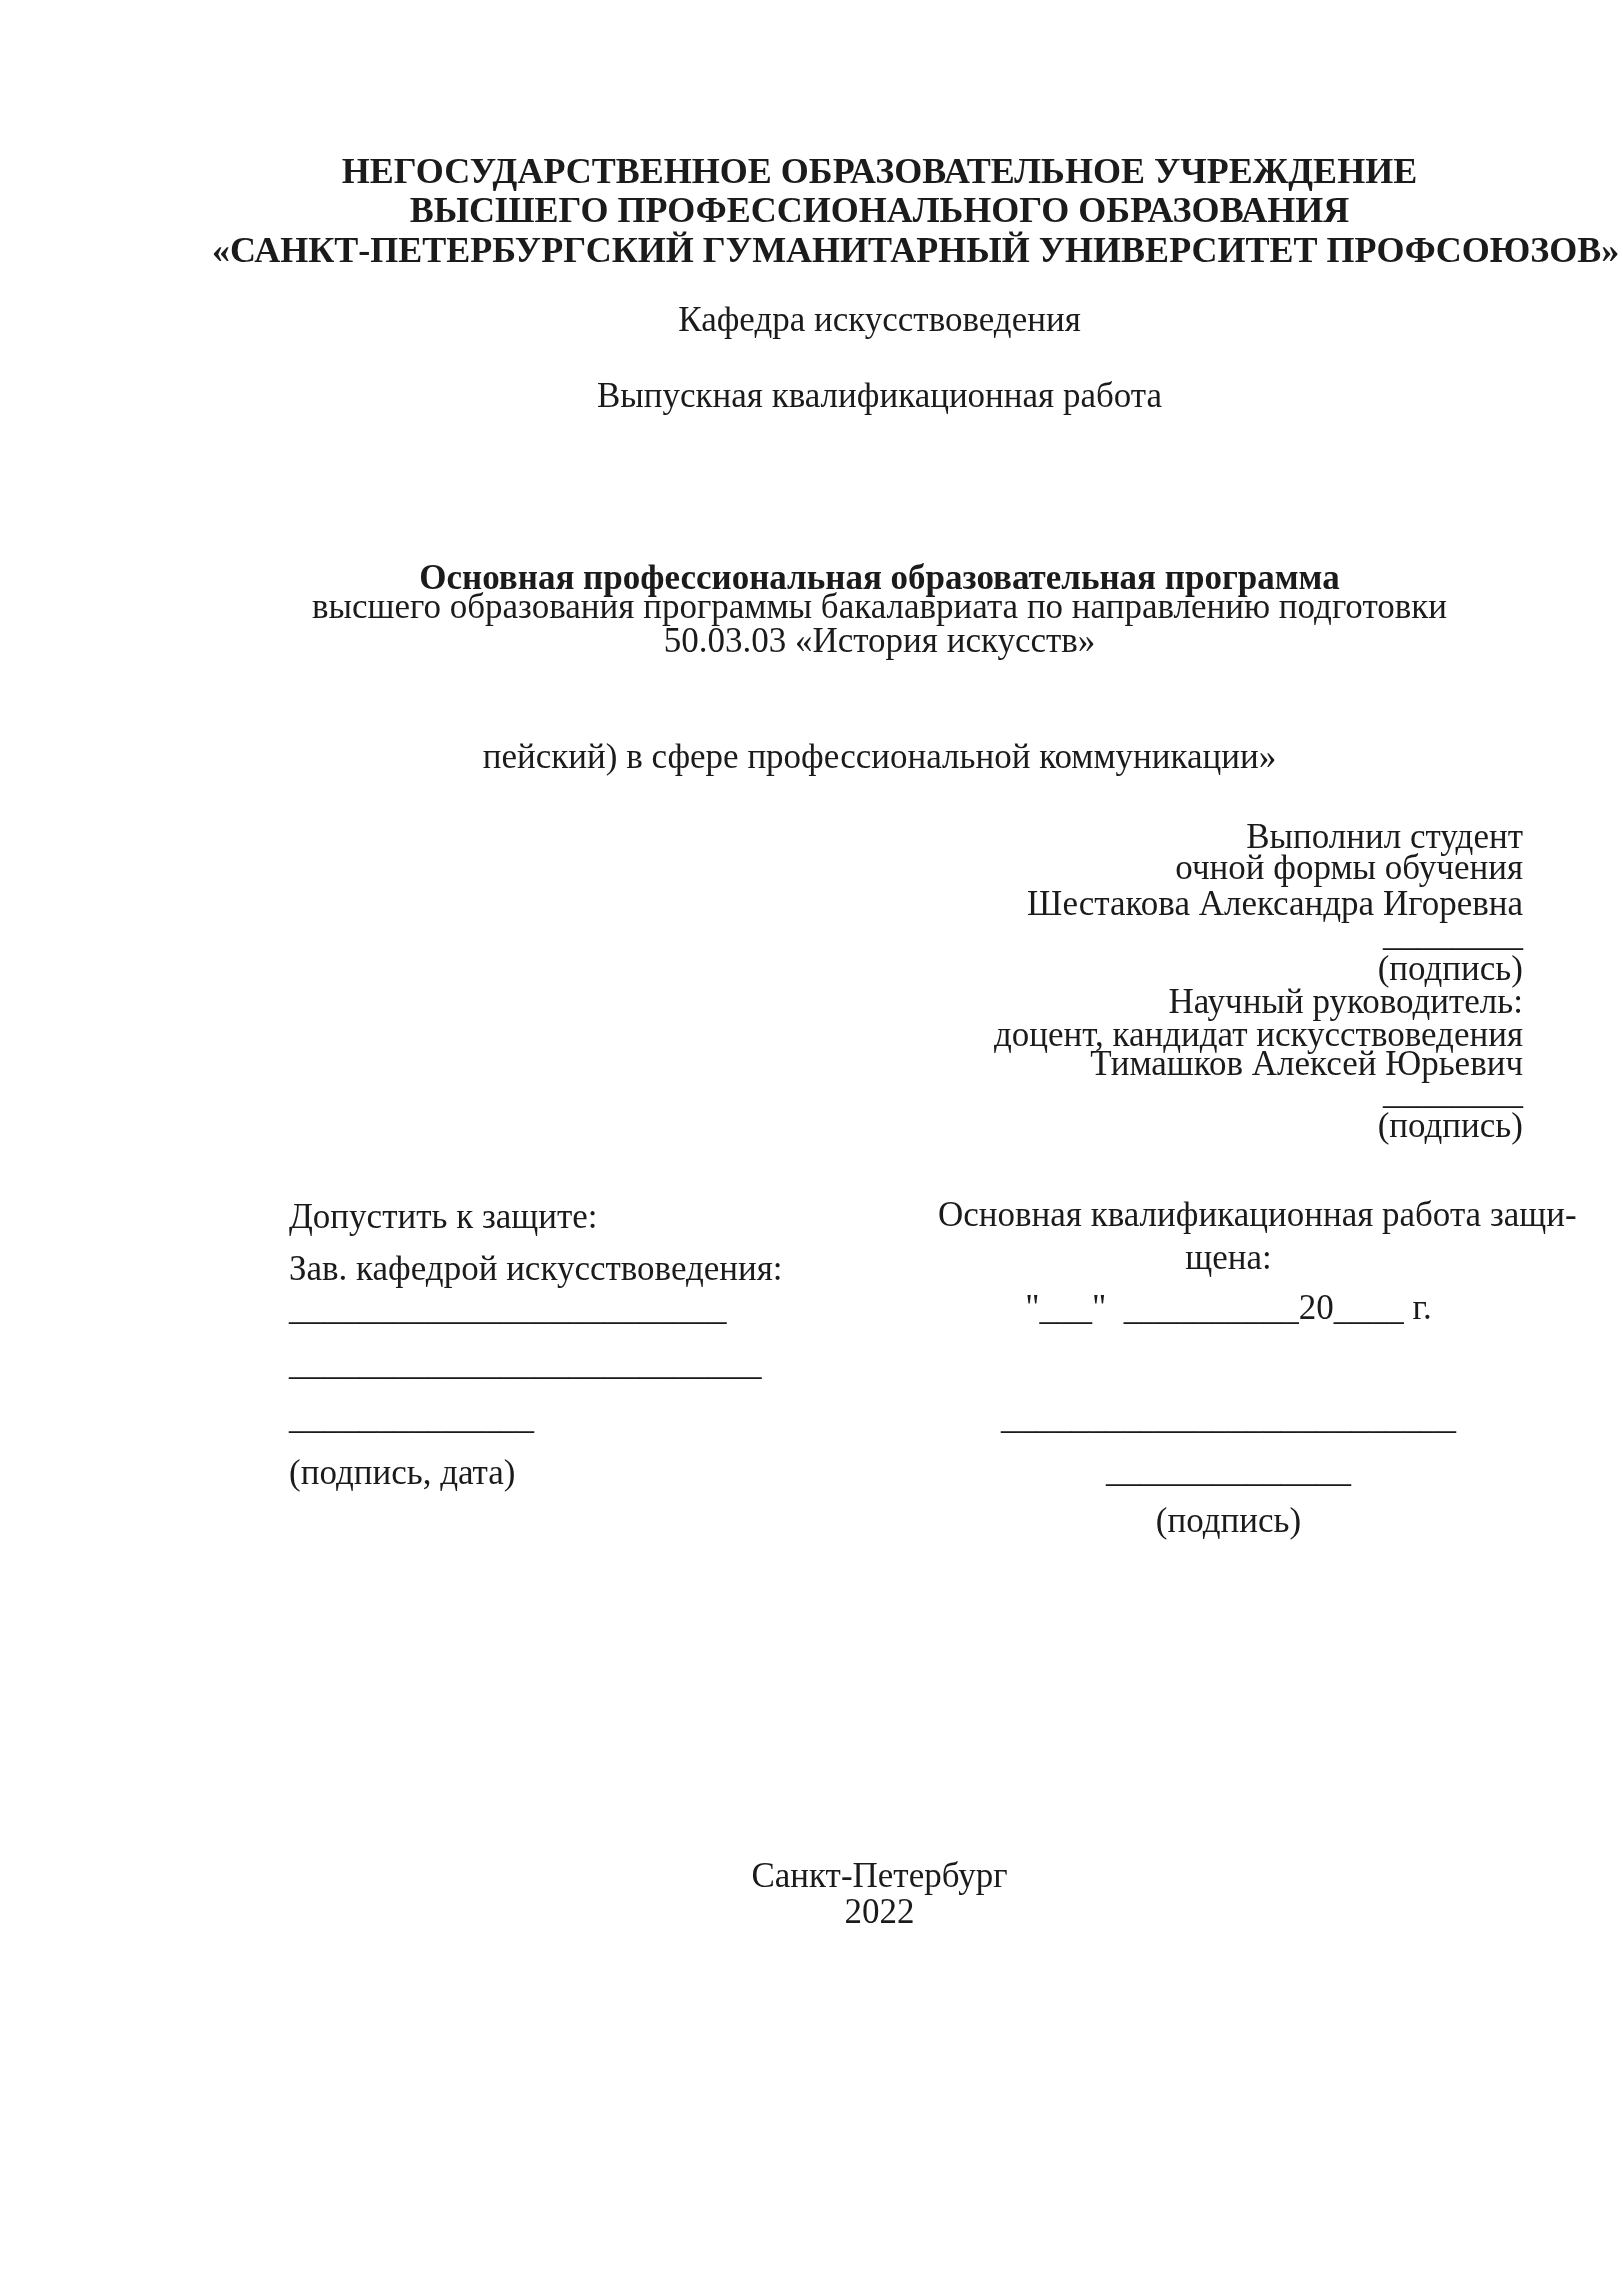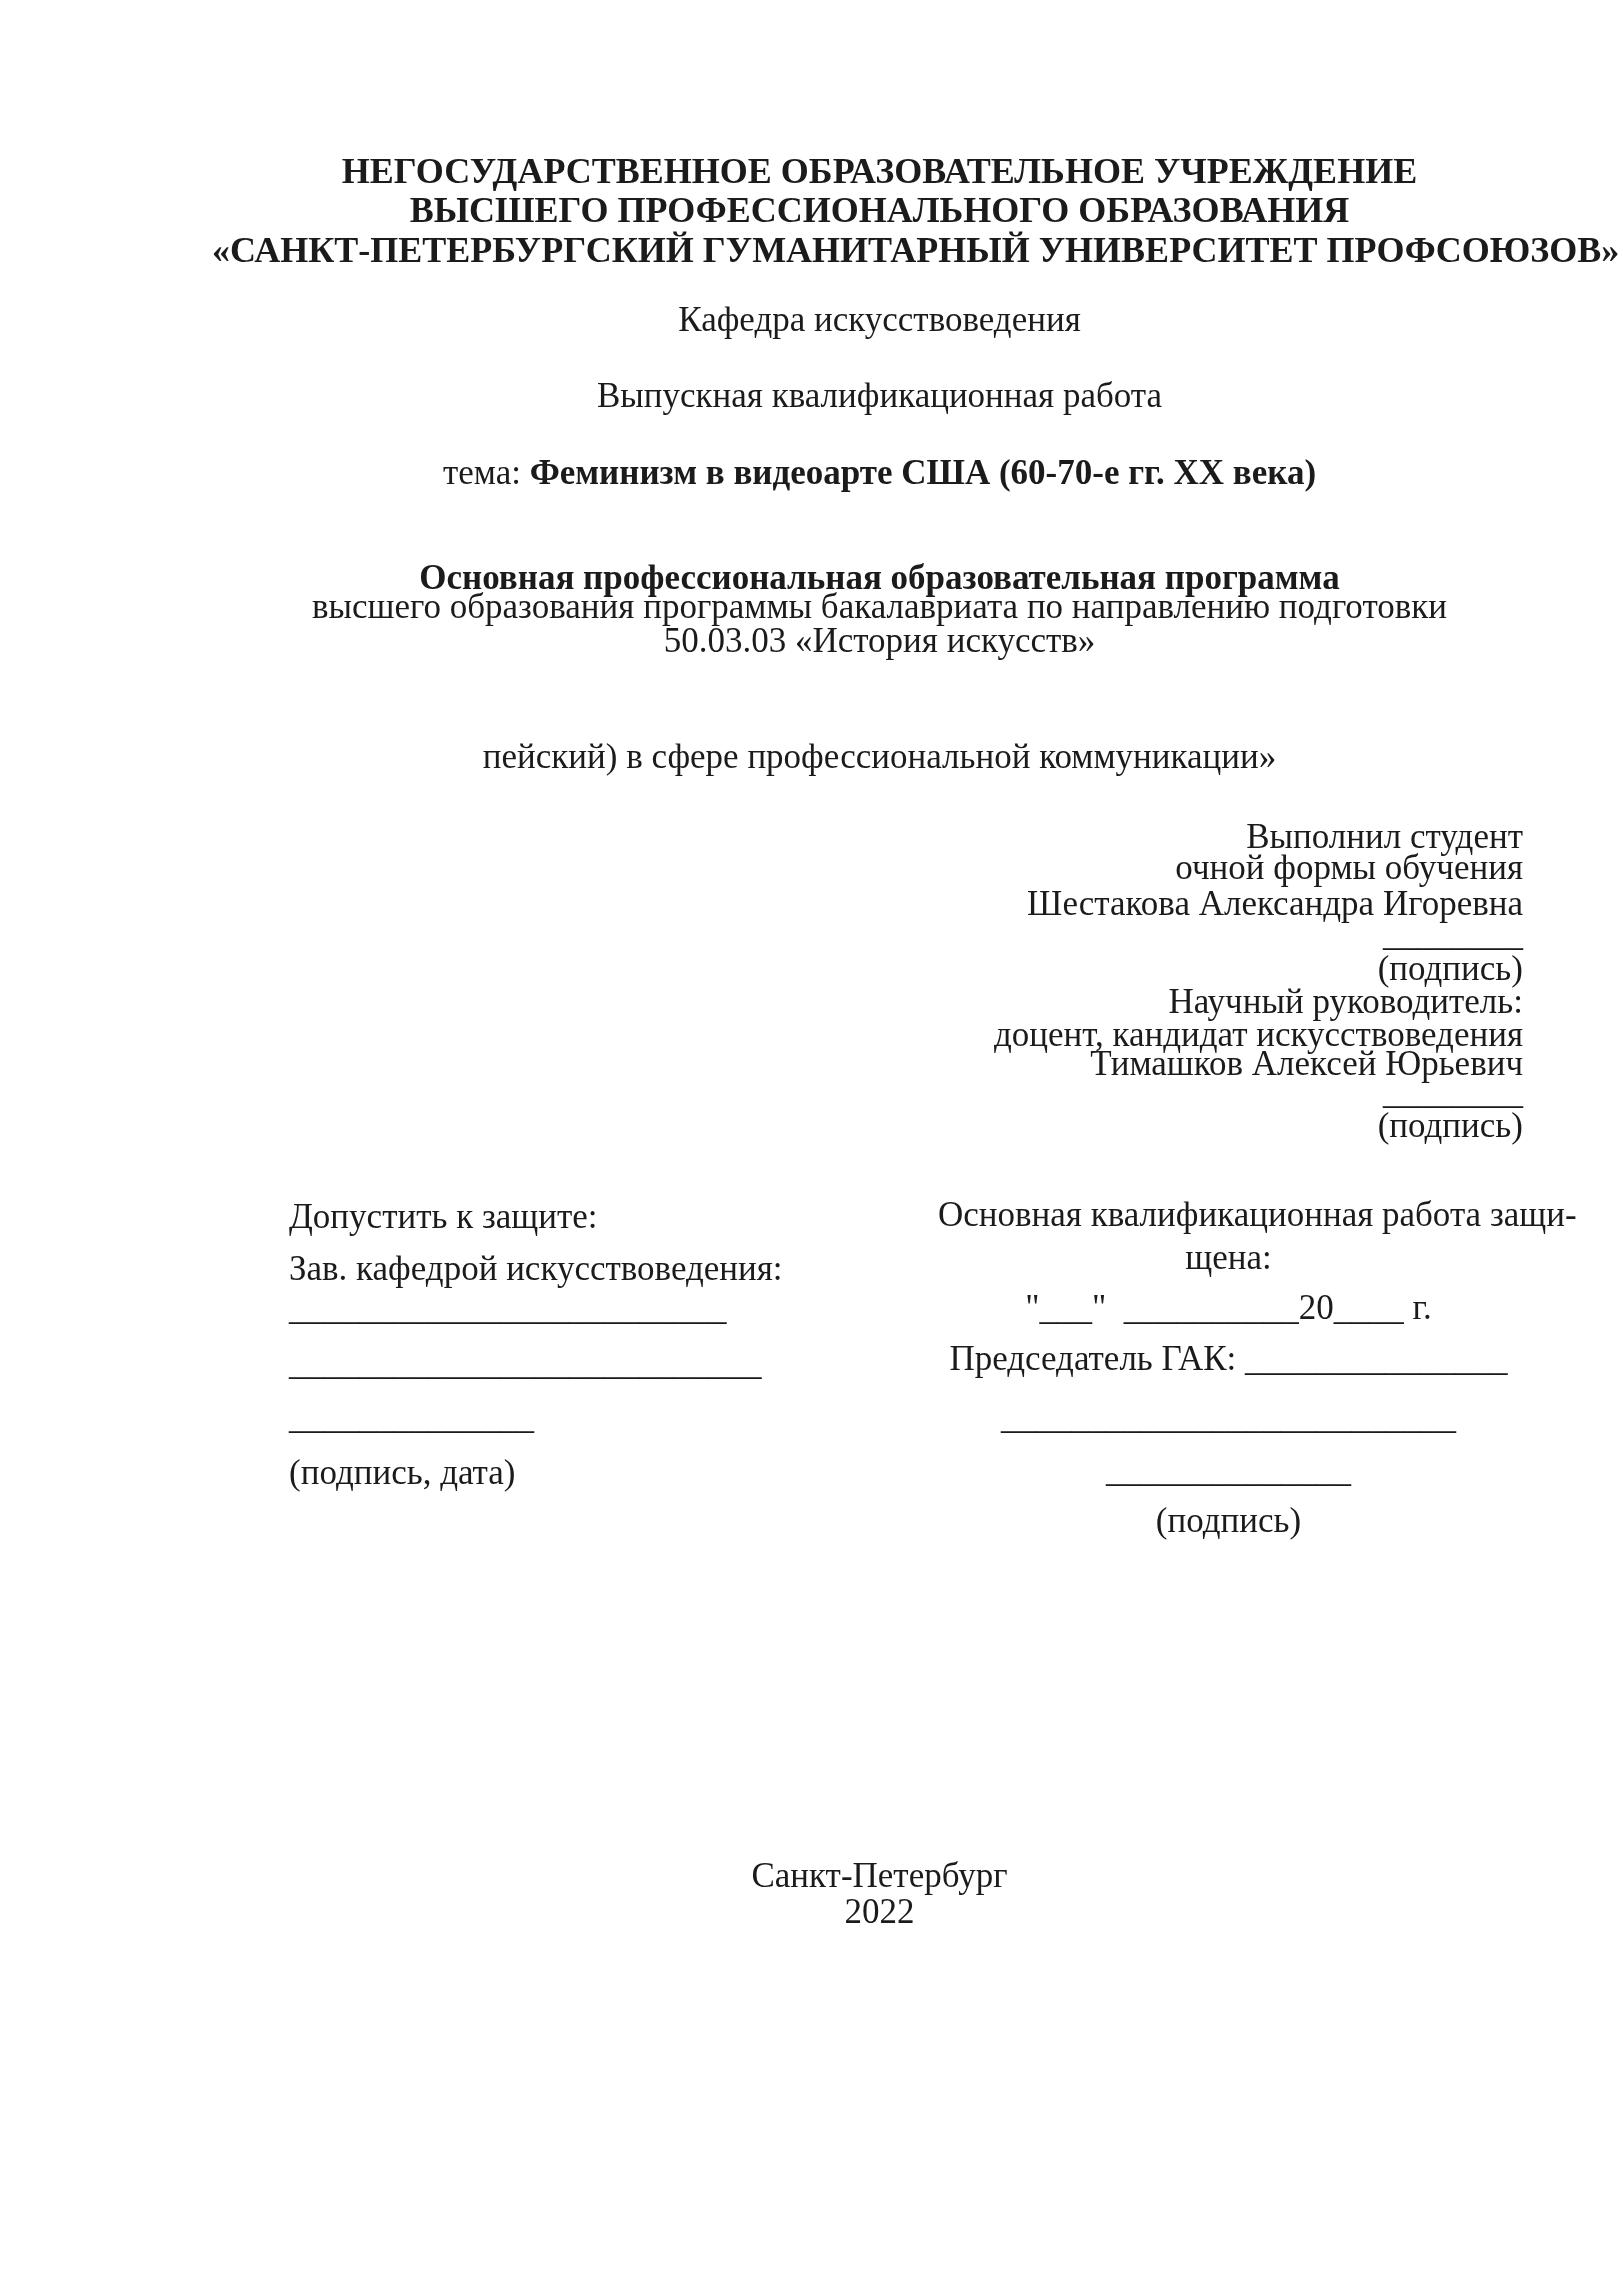--- a/index.html
+++ b/index.html
@@ -33,21 +33,20 @@
 <div class="page">
 
   <div class="line center hdr" style="top:153px;">НЕГОСУДАРСТВЕННОЕ ОБРАЗОВАТЕЛЬНОЕ УЧРЕЖДЕНИЕ</div>
   <div class="line center hdr" style="top:192px;">ВЫСШЕГО ПРОФЕССИОНАЛЬНОГО ОБРАЗОВАНИЯ</div>
   <div class="line center hdr" style="top:232px;">«САНКТ-ПЕТЕРБУРГСКИЙ ГУМАНИТАРНЫЙ УНИВЕРСИТЕТ ПРОФСОЮЗОВ»</div>
 
   <div class="line center" style="top:302px;">Кафедра искусствоведения</div>
 
   <div class="line center" style="top:378px;">Выпускная квалификационная работа</div>
 
-  <div class="line center" style="top:455px;"><span>тема: </span><span class="b">Феминизм в видеоарте США (60-70-е гг. XX века)</span></div>
 
   <div class="line center" style="top:560px;font-weight:bold;">Основная профессиональная образовательная программа</div>
   <div class="line center" style="top:589px;">высшего образования программы бакалавриата по направлению подготовки</div>
   <div class="line center" style="top:623px;">50.03.03 «История искусств»</div>
 
   <div class="line center" style="top:739px;">пейский) в сфере профессиональной коммуникации»</div>
 
   <div class="line right-edge" style="top:819px;">Выполнил студент</div>
   <div class="line right-edge" style="top:850px;">очной формы обучения</div>
   <div class="line right-edge" style="top:886px;">Шестакова Александра Игоревна</div>
@@ -62,21 +61,20 @@
   <div class="line leftcol" style="top:1199px;">Допустить к защите:</div>
   <div class="line leftcol" style="top:1251px;">Зав. кафедрой искусствоведения:</div>
   <div class="line leftcol" style="top:1290px;">_________________________</div>
   <div class="line leftcol" style="top:1345px;font-style:italic;">___________________________</div>
   <div class="line leftcol" style="top:1399px;">______________</div>
   <div class="line leftcol" style="top:1455px;">(подпись, дата)</div>
 
   <div class="line rcol" style="top:1197px;">Основная квалификационная работа защи-</div>
   <div class="line rcol" style="top:1240px;">щена:</div>
   <div class="line rcol" style="top:1290px;">"___"  __________20____ г.</div>
-  <div class="line rcol" style="top:1341px;">Председатель ГАК: _______________</div>
   <div class="line rcol" style="top:1399px;">__________________________</div>
   <div class="line rcol" style="top:1452px;">______________</div>
   <div class="line rcol" style="top:1503px;">(подпись)</div>
 
   <div class="line foot" style="top:1858px;">Санкт-Петербург</div>
   <div class="line foot" style="top:1894px;">2022</div>
 
 </div>
 
 

